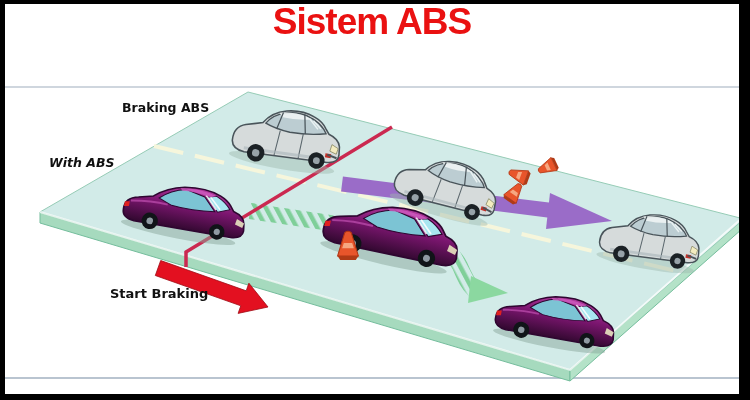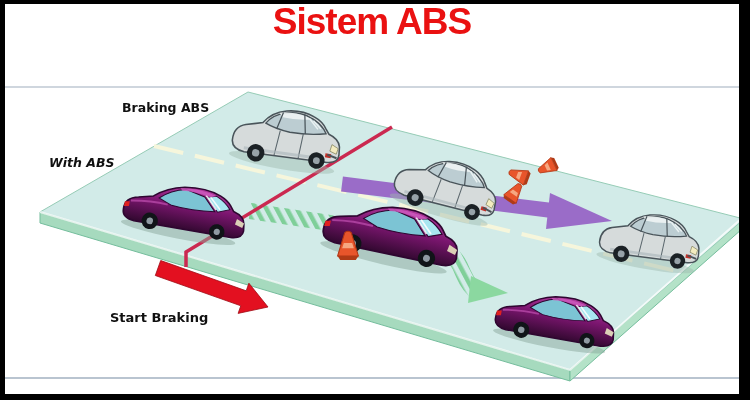--- a/index.html
+++ b/index.html
@@ -13,21 +13,21 @@
   .sep{position:absolute;left:5px;right:11px;height:2px;}
   .sep.topline{top:86px;background:#cfd6de;}
   .sep.bottomline{top:377px;background:#b9c4d0;}
   .page-title{position:absolute;left:5px;right:11px;top:2px;height:56px;
               text-align:center;font-weight:700;font-size:37px;letter-spacing:-1px;
               color:#ea1111;line-height:1.1;}
   .lbl{position:absolute;color:#111;font-weight:700;
        font-family:"DejaVu Sans","Liberation Sans",sans-serif;white-space:nowrap;}
   .lbl.without{left:122px;top:100px;font-size:12.5px;}
   .lbl.with{left:49px;top:155px;font-size:12.5px;font-style:italic;}
-  .lbl.brake{left:110px;top:286px;font-size:13px;margin-top:24px;}
+  .lbl.brake{left:110px;top:286px;font-size:13px;}
   svg.diagram{position:absolute;left:0;top:0;}
 </style>
 </head>
 <body>
 
 <div class="stage">
 
   <div class="page-title">Sistem ABS</div>
 
   <div class="sep topline"></div>

